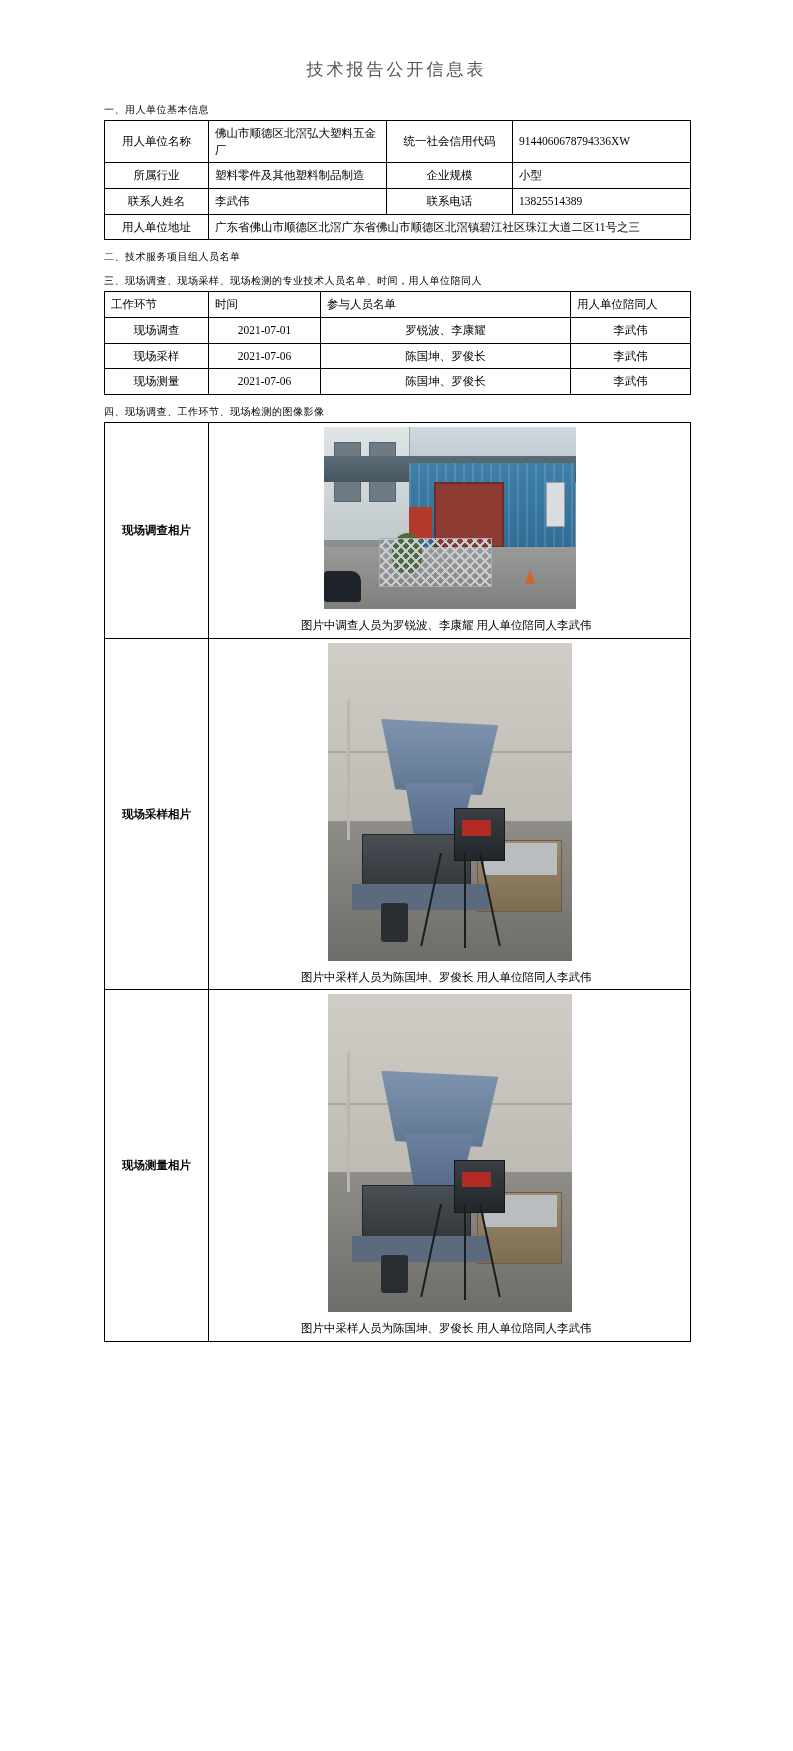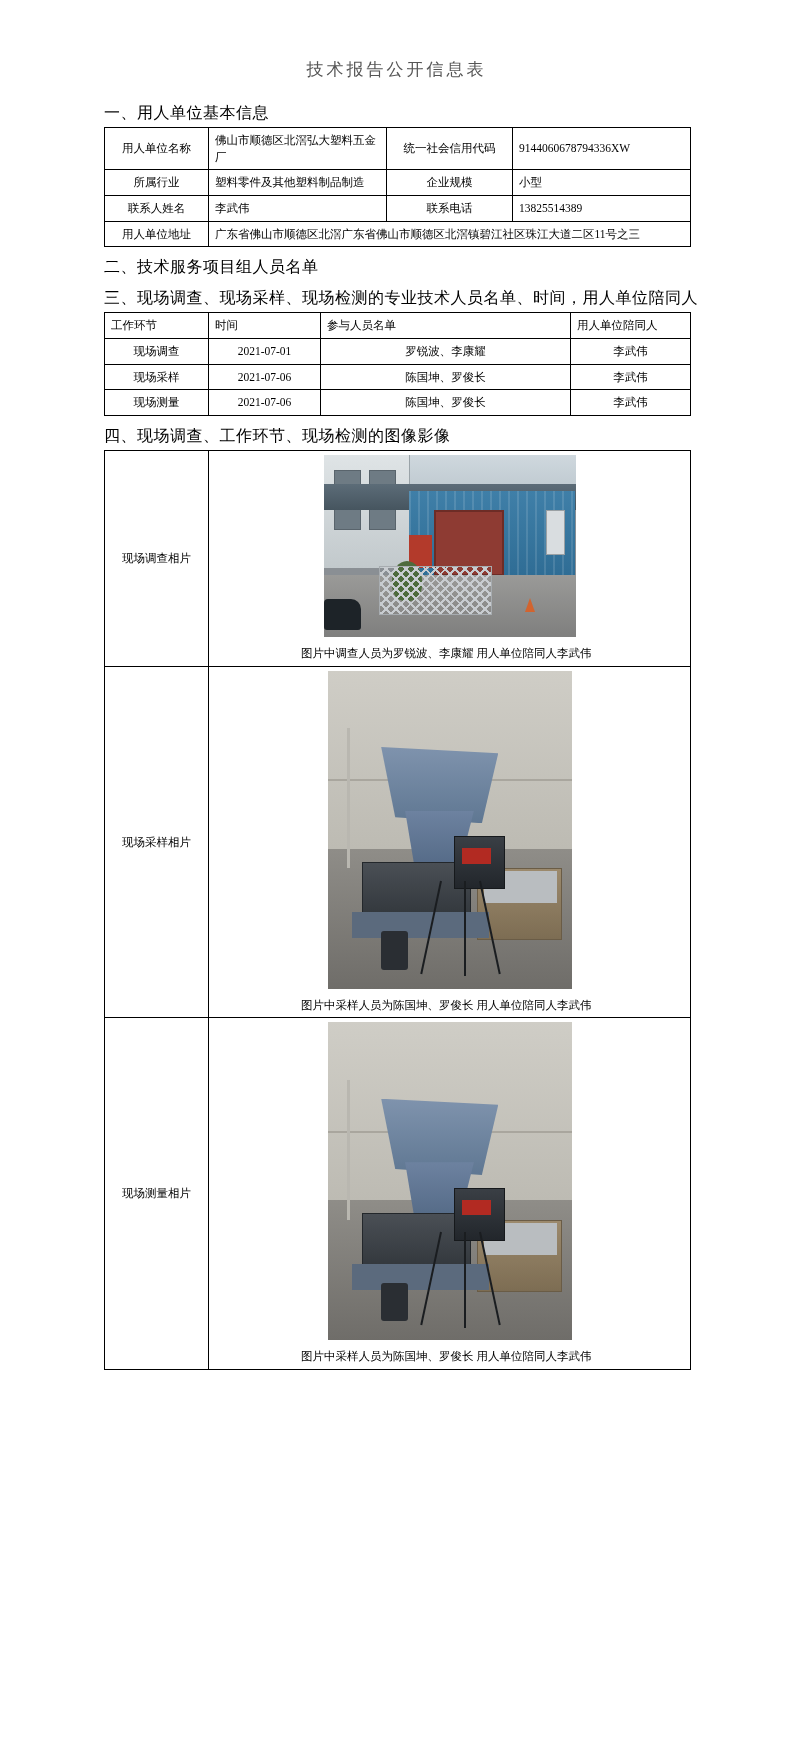--- a/index.html
+++ b/index.html
@@ -22,21 +22,21 @@
   }
   .doc-title {
     text-align: center;
     font-size: 17px;
     letter-spacing: 3px;
     color: #555555;
     margin: 58px 0 22px 0;
     font-family: "Liberation Serif", "DejaVu Serif", serif;
   }
   .section-heading {
-    font-size: 16px;
+    font-size: 10px;
     margin: 10px 0 3px 104px;
     color: #000;
     letter-spacing: 0.5px;
   }
   table.grid {
     border-collapse: collapse;
     margin-left: 104px;
     width: 586px;
     table-layout: fixed;
   }
@@ -71,20 +71,21 @@
   .t3 td { text-align: center; }
   .t3 tr.head td { text-align: left; }
 
   
   .t4 { margin-top: 2px; }
   .t4 col.c1 { width: 104px; }
   .t4 col.c2 { width: 482px; }
   .t4 td.photo-label {
     text-align: center;
     vertical-align: middle;
+    font-weight: bold;
   }
   .photo-cell {
     padding: 10px 8px 6px 8px;
   }
   .photo-wrap {
     display: flex;
     justify-content: center;
   }
   .photo-caption {
     margin-top: 8px;

